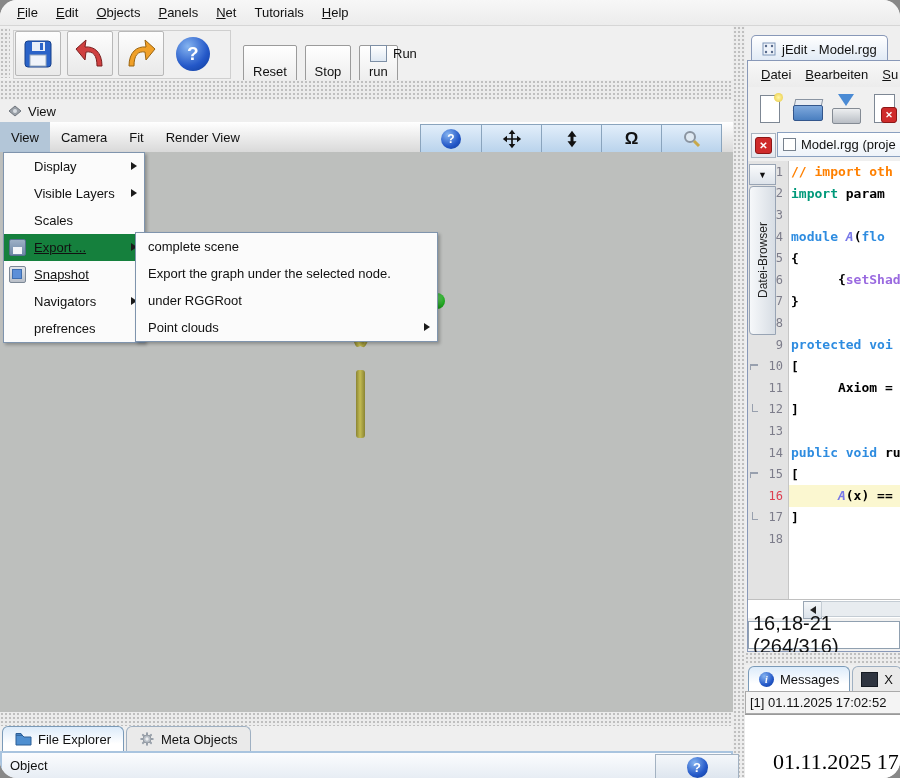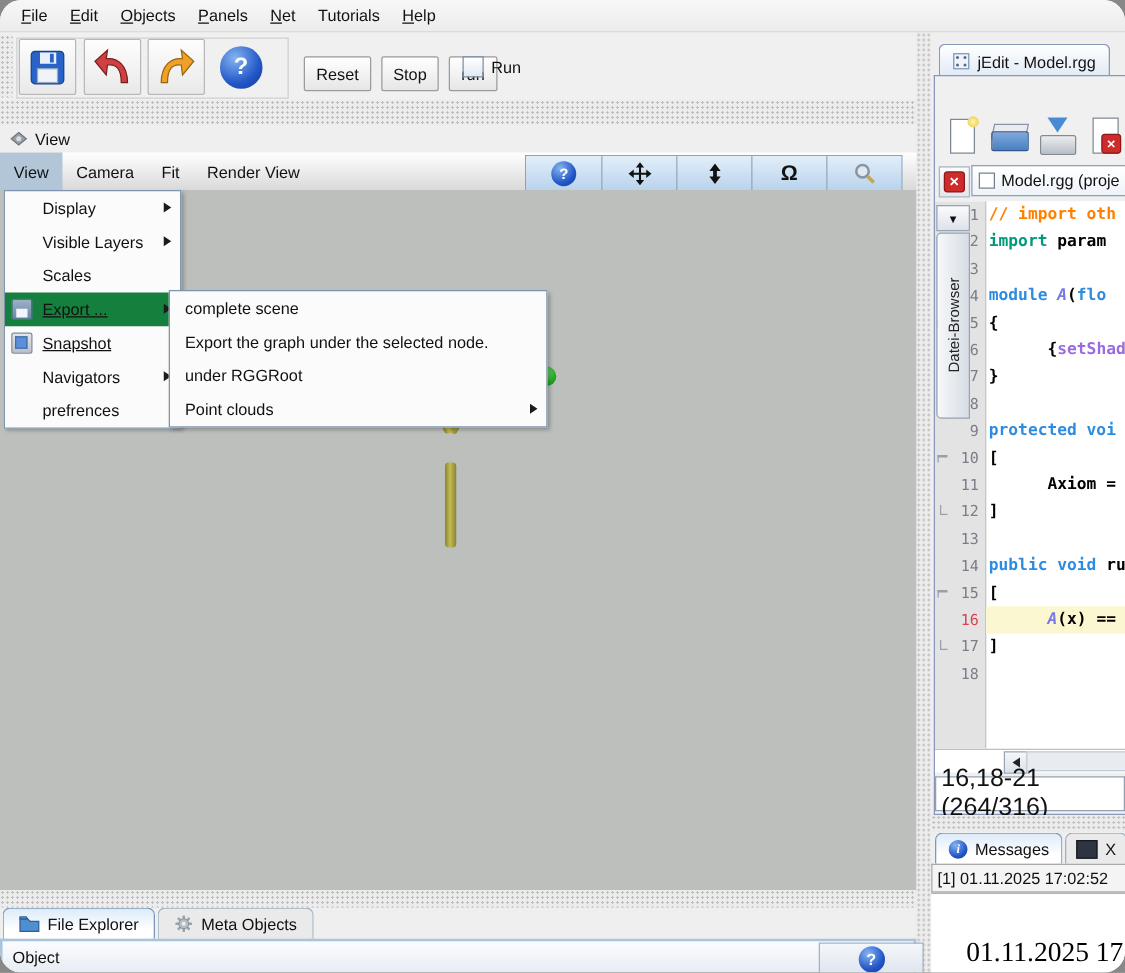--- a/index.html
+++ b/index.html
@@ -18,21 +18,21 @@
   #main-toolbar{left:0;top:26px;width:733px;height:54px;background:#f0f0f0;border-bottom:1px solid #d8d8d8;}
   #toolbar-grip{left:0;top:28px;width:10px;height:50px;}
   .tb-group{left:13px;top:30px;width:216px;height:47px;border:1px solid #cfcfcf;}
   .tb-btn{width:46px;height:45px;border:1px solid #b8b8b8;border-radius:2px;
           background:linear-gradient(#fdfdfd,#e9e9e9);display:inline-flex;align-items:center;justify-content:center;
           box-sizing:border-box;vertical-align:top;margin-right:2px;}
   .tb-btn.flat{border-color:transparent;background:transparent;}
   .sphere{border-radius:50%;background:radial-gradient(circle at 35% 28%, #85b4f0, #2458c8 60%, #0e3a96);
           color:#fff;font-weight:bold;display:flex;align-items:center;justify-content:center;}
   .small-btn{height:26px;border:1px solid #9b9b9b;border-radius:2px;background:linear-gradient(#ffffff,#e6e6e6);
-             font-size:13px;padding:0 9px;display:inline-flex;align-items:center;margin-right:4px;}
+             font-size:13px;padding:12px 9px;display:inline-flex;align-items:center;margin-right:4px;}
   #run-check-row{left:370px;top:45px;display:flex;align-items:center;gap:6px;}
   .checkbox{width:15px;height:15px;border:1px solid #7d8fa5;background:linear-gradient(#ffffff,#dfe9f3);}
   
   #strip-top{left:0;top:80px;width:733px;height:20px;}
   #strip-bottom{left:0;top:712px;width:733px;height:14px;}
   #vstrip{left:733px;top:26px;width:12px;height:752px;}
   
   #view-title{left:0;top:100px;width:733px;height:22px;background:#efefef;display:flex;align-items:center;gap:6px;padding-left:8px;box-sizing:border-box;}
   #view-menubar{left:0;top:122px;width:733px;height:30px;background:linear-gradient(#ffffff,#d9d9d9);
                 border-bottom:1px solid #a8a8a8;display:flex;align-items:stretch;}
@@ -359,20 +359,26 @@
         <circle cx="4" cy="4" r="1.2" fill="#55688a"></circle>
           <circle cx="10" cy="4" r="1.2" fill="#55688a"></circle>
         <circle cx="4" cy="10" r="1.2" fill="#55688a"></circle>
           <circle cx="10" cy="10" r="1.2" fill="#55688a"></circle>
       </svg>
       <span>jEdit - Model.rgg</span>
     </div>
 
     <div id="jedit-win">
 
+      <div id="jedit-menubar">
+
+      <div class="mn-item"><span class="mn-u">D</span><span>atei</span></div>
+          <div class="mn-item"><span class="mn-u">B</span><span>earbeiten</span></div>
+          <div class="mn-item"><span class="mn-u">S</span><span>u</span></div>
+        </div>
 
       <div id="jedit-toolbar">
         <div class="jt-btn jt-new"></div>
         <div class="jt-btn jt-open"></div>
         <div class="jt-btn jt-save"></div>
         <div class="jt-btn jt-close">
             <span class="redx">✕</span>
           </div>
       </div>
 

